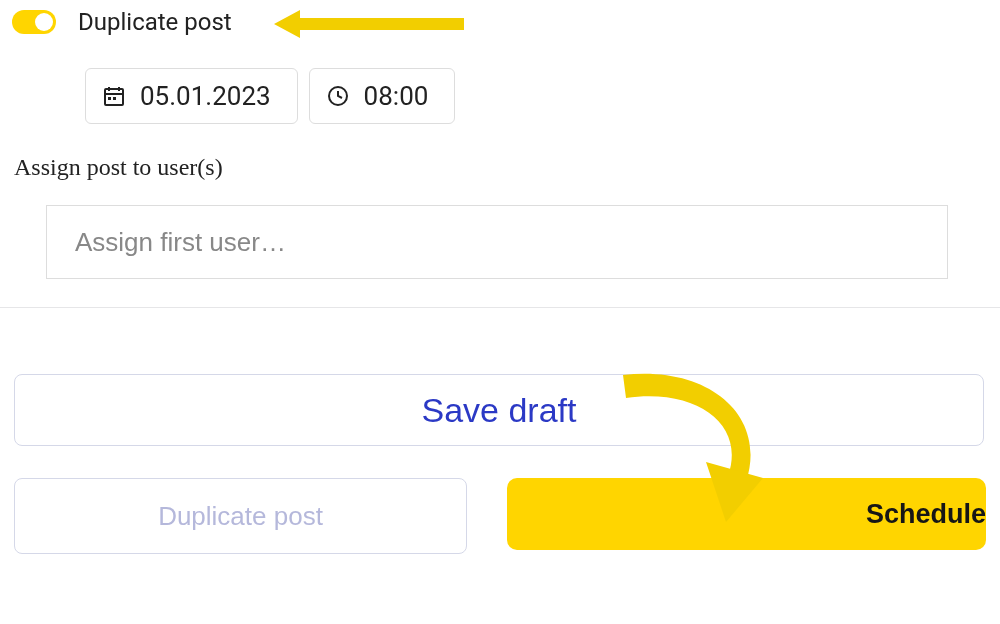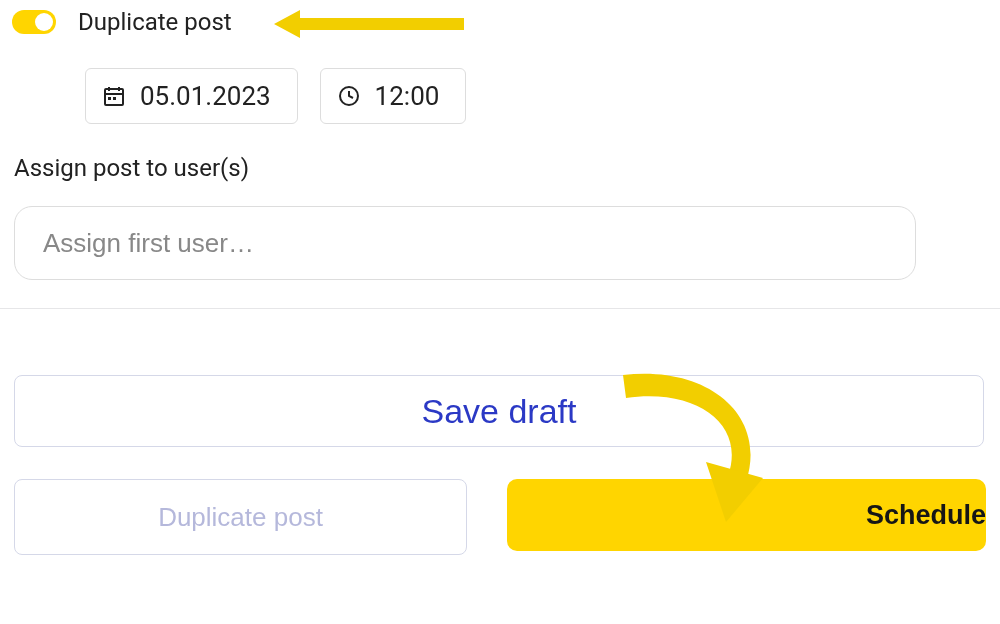--- a/index.html
+++ b/index.html
@@ -39,53 +39,55 @@
   .toggle-label {
     font-size: 24px;
     color: #222;
     margin-left: 22px;
     font-weight: 400;
   }
 
   
   .dt-row {
     display: flex;
-    gap: 22px;
+    gap: 11px;
     padding: 28px 0 22px 85px;
   }
   .dt-field {
     display: flex;
     align-items: center;
     border: 1px solid #ddd;
     border-radius: 6px;
     padding: 12px 26px 12px 16px;
     gap: 14px;
     background: #fff;
   }
   .dt-field span { font-size: 26px; color: #222; }
 
   
   .assign-label {
     font-size: 24px;
     color: #222;
     padding: 8px 14px;
     font-weight: 400;
+    font-family: Liberation Serif, serif;
   }
   .assign-input-wrap {
     padding: 16px 14px 28px 14px;
   }
   .assign-input {
     width: 902px;
     height: 74px;
     border: 1px solid #ddd;
-    border-radius: 18px;
+    border-radius: 0;
     padding: 0 28px;
     font-size: 26px;
     color: #222;
     outline: none;
+    margin-left: 32px;
   }
   .assign-input::placeholder { color: #888; }
 
   .divider {
     border-top: 1px solid #e6e6e8;
     width: 100%;
   }
 
   
   .btn-area {
@@ -178,21 +180,21 @@
     </span>
     <span>05.01.2023</span>
   </div>
   <div class="dt-field">
     <span class="icon">
       <svg width="24" height="24" viewBox="0 0 24 24" fill="none" stroke="#222" stroke-width="2">
         <circle cx="12" cy="12" r="9"></circle>
         <path d="M12 7 L12 12 L16 14"></path>
       </svg>
     </span>
-    <span>12:00</span>
+    <span>08:00</span>
   </div>
 </div>
 
 <div class="assign-label">Assign post to user(s)</div>
 <div class="assign-input-wrap">
   <input class="assign-input" type="text" placeholder="Assign first user…" style="">
 </div>
 
 <div class="divider"></div>
 

